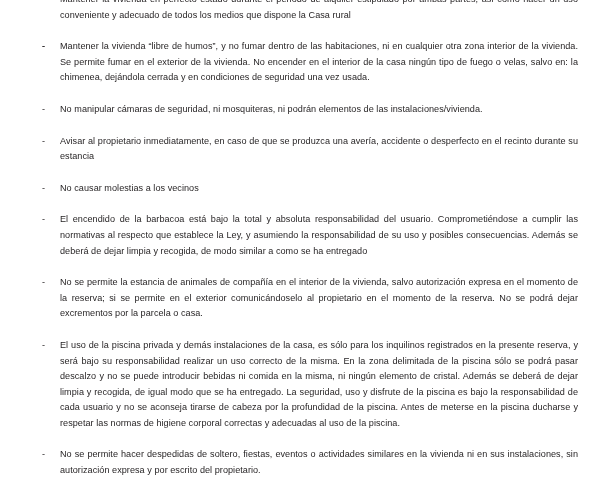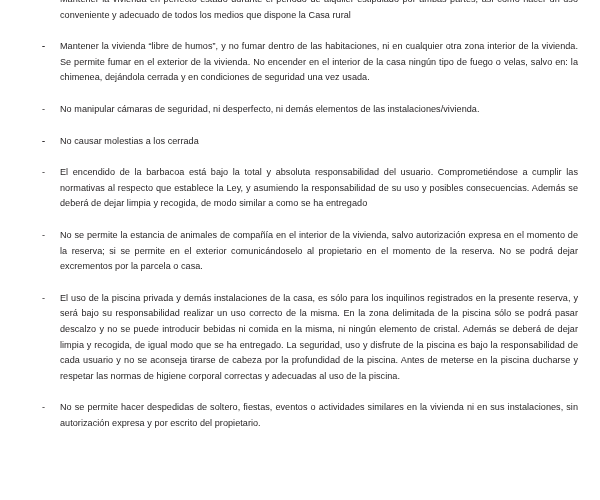--- a/index.html
+++ b/index.html
@@ -69,28 +69,29 @@
       </p>
       <p class="rule-item">
         <span class="rule-bullet">-</span>
       </p>
       <p class="rule-item">
         <span class="rule-bullet">-</span>
         <span class="rule-text">Mantener la vivienda “libre de humos”, y no fumar dentro de las habitaciones, ni en cualquier otra zona interior de la vivienda. Se permite fumar en el exterior de la vivienda. No encender en el interior de la casa ningún tipo de fuego o velas, salvo en: la chimenea, dejándola cerrada y en condiciones de seguridad una vez usada.</span>
       </p>
       <p class="rule-item">
         <span class="rule-bullet">-</span>
-        <span class="rule-text">No manipular cámaras de seguridad, ni desperfecto, ni demás elementos de las instalaciones/vivienda.</span>
+        <span class="rule-text">No manipular cámaras de seguridad, ni mosquiteras, ni podrán elementos de las instalaciones/vivienda.</span>
       </p>
       <p class="rule-item">
         <span class="rule-bullet">-</span>
+        <span class="rule-text">Avisar al propietario inmediatamente, en caso de que se produzca una avería, accidente o desperfecto en el recinto durante su estancia</span>
       </p>
       <p class="rule-item">
         <span class="rule-bullet">-</span>
-        <span class="rule-text">No causar molestias a los cerrada</span>
+        <span class="rule-text">No causar molestias a los vecinos</span>
       </p>
       <p class="rule-item">
         <span class="rule-bullet">-</span>
         <span class="rule-text">El encendido de la barbacoa está bajo la total y absoluta responsabilidad del usuario. Comprometiéndose a cumplir las normativas al respecto que establece la Ley, y asumiendo la responsabilidad de su uso y posibles consecuencias. Además se deberá de dejar limpia y recogida, de modo similar a como se ha entregado</span>
       </p>
       <p class="rule-item">
         <span class="rule-bullet">-</span>
         <span class="rule-text">No se permite la estancia de animales de compañía en el interior de la vivienda, salvo autorización expresa en el momento de la reserva; si se permite en el exterior comunicándoselo al propietario en el momento de la reserva. No se podrá dejar excrementos por la parcela o casa.</span>
       </p>
       <p class="rule-item">

